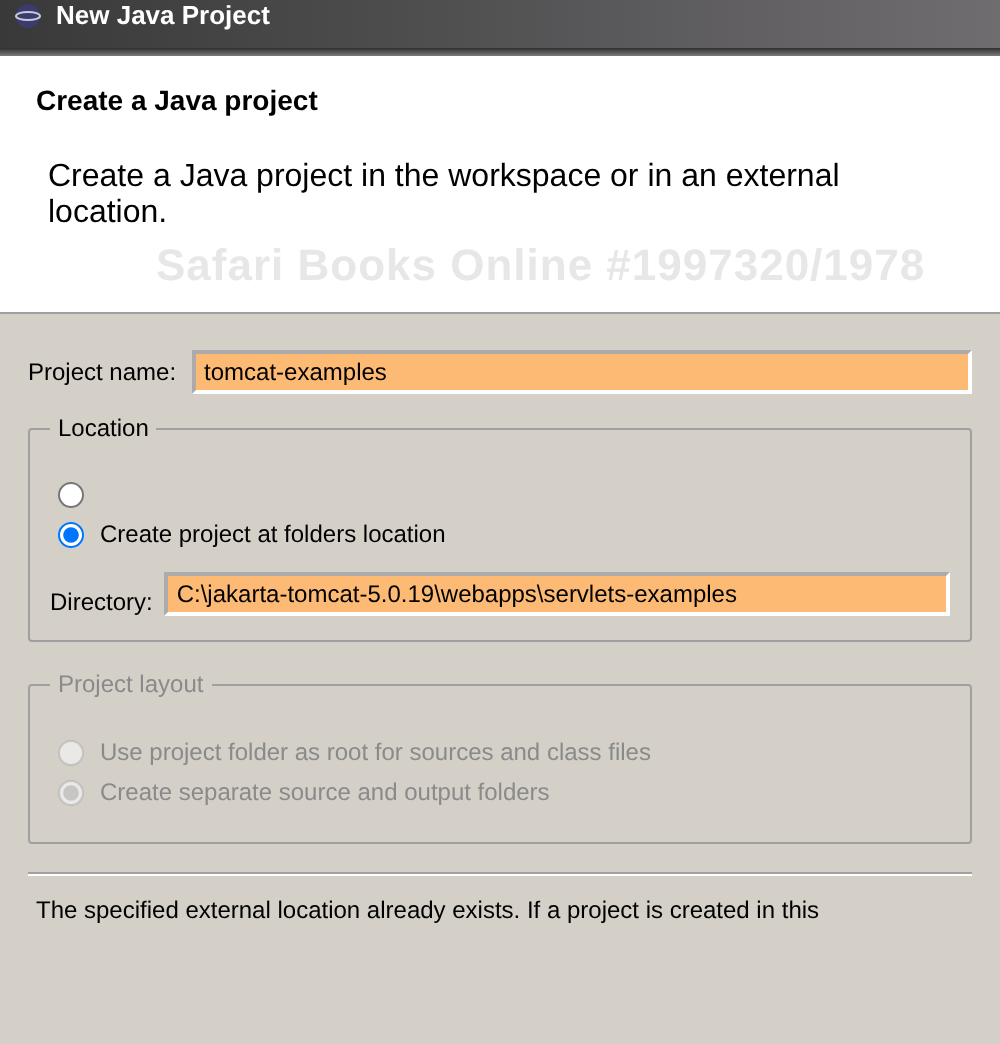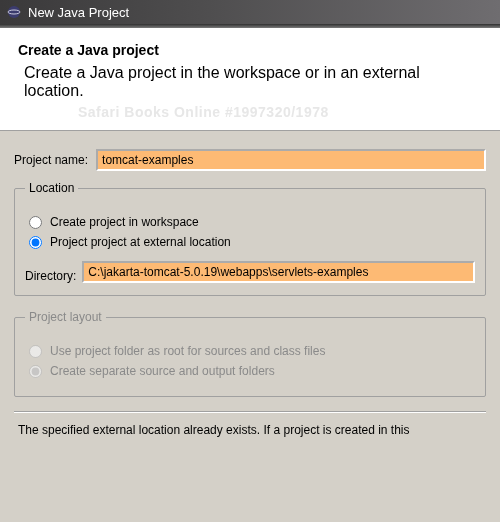--- a/index.html
+++ b/index.html
@@ -11,55 +11,55 @@
     color: #000;
     width: 500px;
     height: 522px;
     overflow: hidden;
   }
   .titlebar {
     height: 24px;
     background: linear-gradient(90deg, #3a393a 0%, #4e4d4e 40%, #6f6d70 100%);
     color: #fff;
     display: flex;
-    align-items: center;
+    align-items: flex-start;
     padding: 0 6px;
-    font-weight: normal;
+    font-weight: bold;
     font-size: 13px;
   }
   .titlebar .icon {
     width: 16px;
     height: 16px;
     margin-right: 6px;
     display: inline-flex;
     align-items: center;
     justify-content: center;
   }
   .titlebar-separator {
     height: 4px;
     background: linear-gradient(180deg, #2f2f2f 0%, #7b7b7b 100%);
   }
   .banner {
     background: #fff;
     padding: 14px 18px 10px 18px;
     border-bottom: 1px solid #a0a0a0;
   }
   .banner h1 {
-    margin: 0 0 6px 0;
+    margin: 0 0 22px 0;
     font-size: 14px;
     font-weight: bold;
   }
   .banner p {
     margin: 0 0 4px 0;
     font-size: 16px;
     padding-left: 6px;
   }
   .watermark {
     color: #e7e7e7;
-    font-size: 14px;
+    font-size: 22px;
     font-weight: bold;
     letter-spacing: 0.5px;
     margin-top: 2px;
     padding-left: 60px;
     overflow: hidden;
     white-space: nowrap;
   }
   .dialog-body {
     padding: 18px 14px 8px 14px;
   }
@@ -149,26 +149,25 @@
   <div class="row">
     <label class="lbl">Project name:</label>
     <input type="text" value="tomcat-examples" style="">
   </div>
 
   <fieldset>
     <legend>Location</legend>
 
     <div class="radio-row">
       <input type="radio" name="loc" style="">
-      <span>Create project in workspace</span>
     </div>
 
     <div class="radio-row">
       <input type="radio" name="loc" checked="" style="">
-      <span>Project project at external location</span>
+      <span>Create project at folders location</span>
     </div>
 
     <div class="dir-row">
       <label class="lbl">Directory:</label>
       <input type="text" value="C:\jakarta-tomcat-5.0.19\webapps\servlets-examples" style="">
     </div>
   </fieldset>
 
   <fieldset class="disabled">
     <legend>Project layout</legend>

